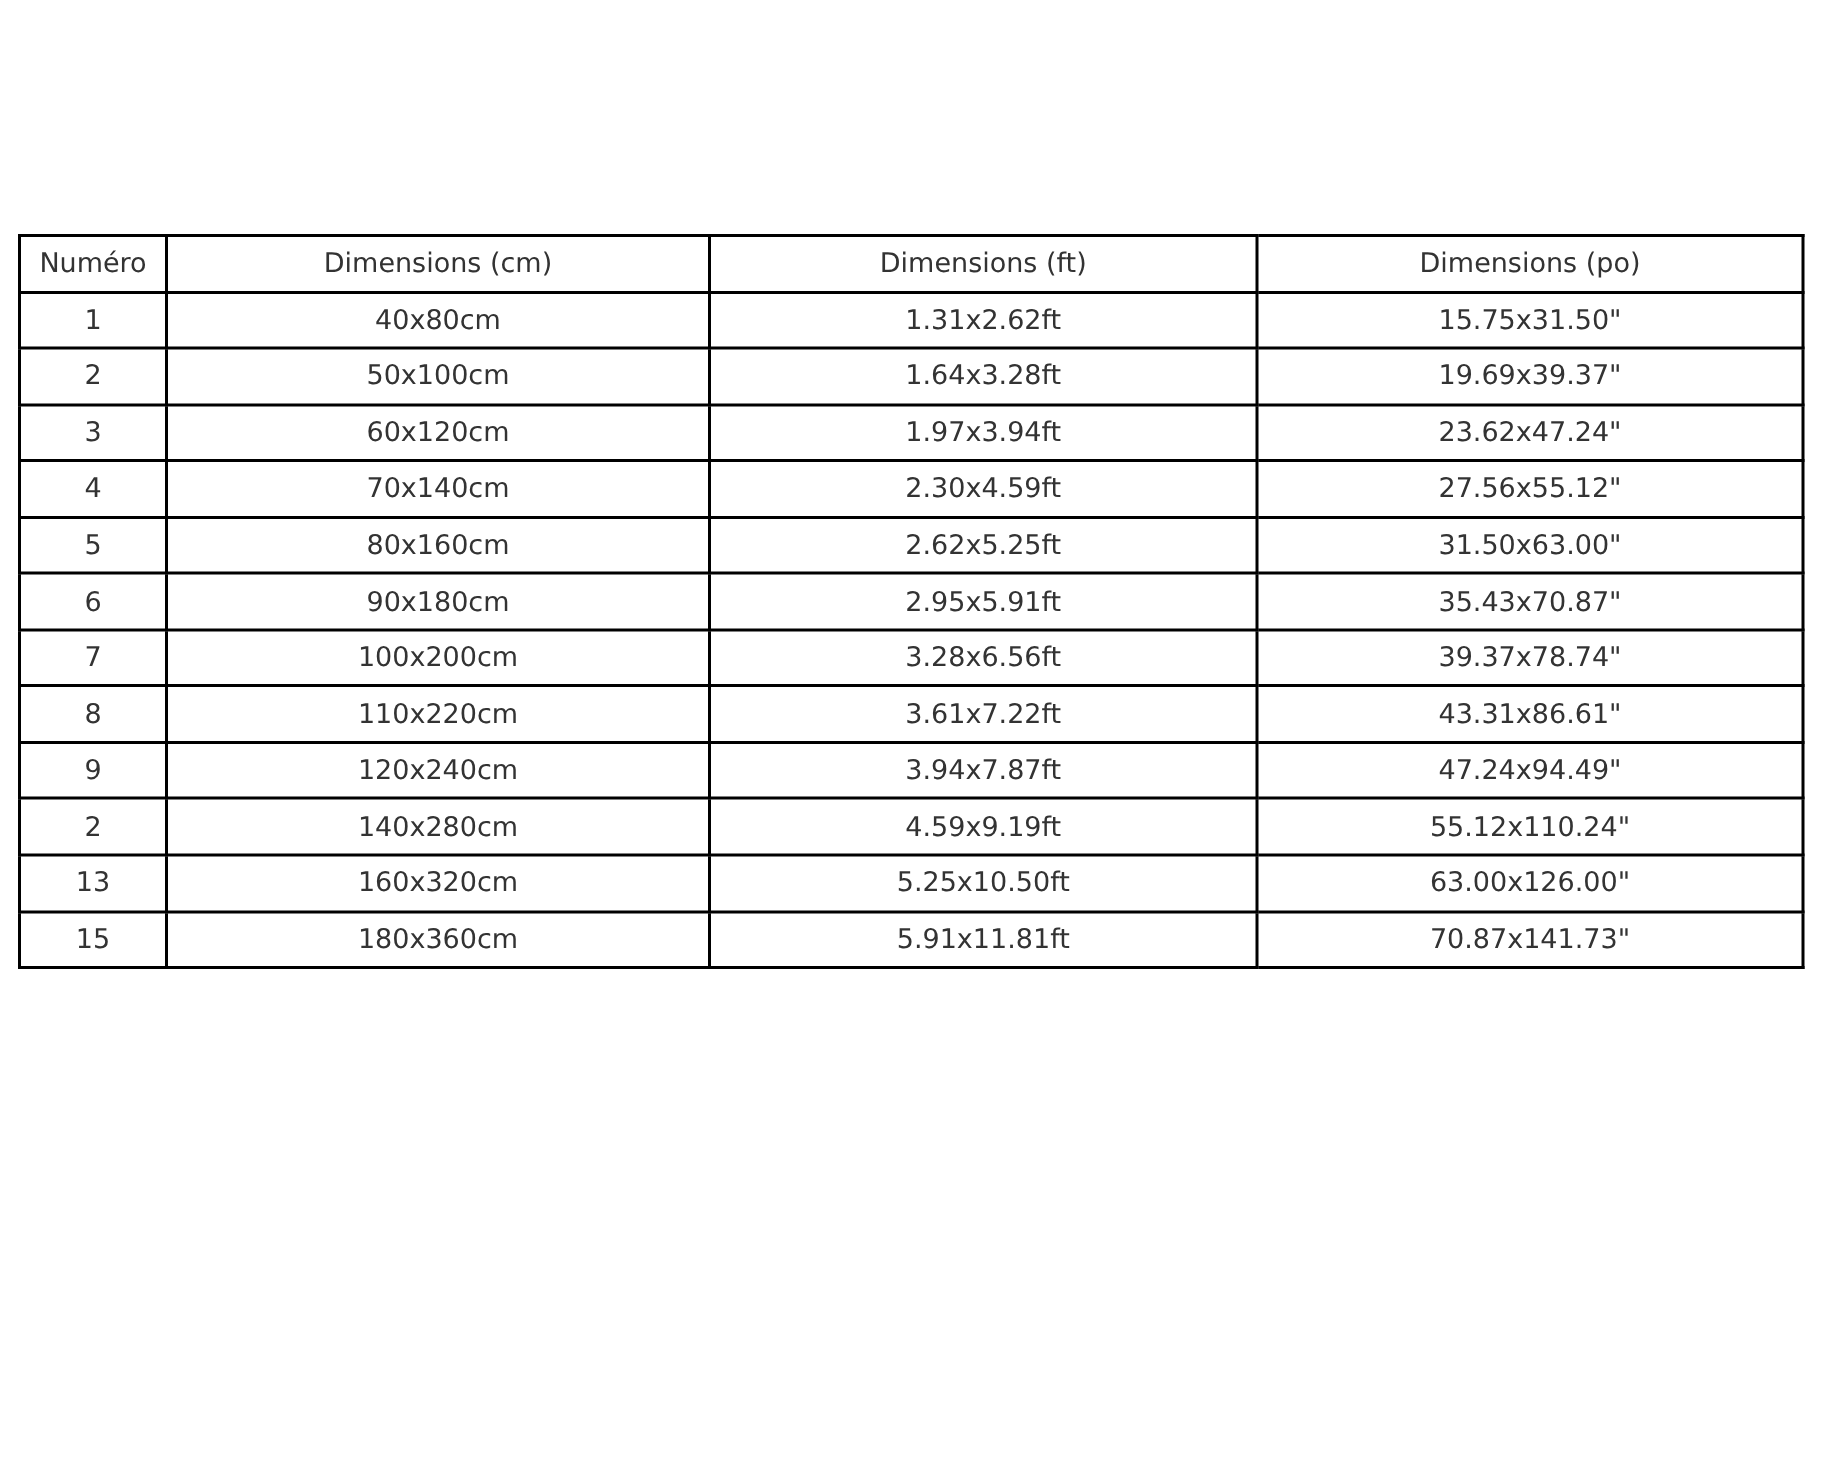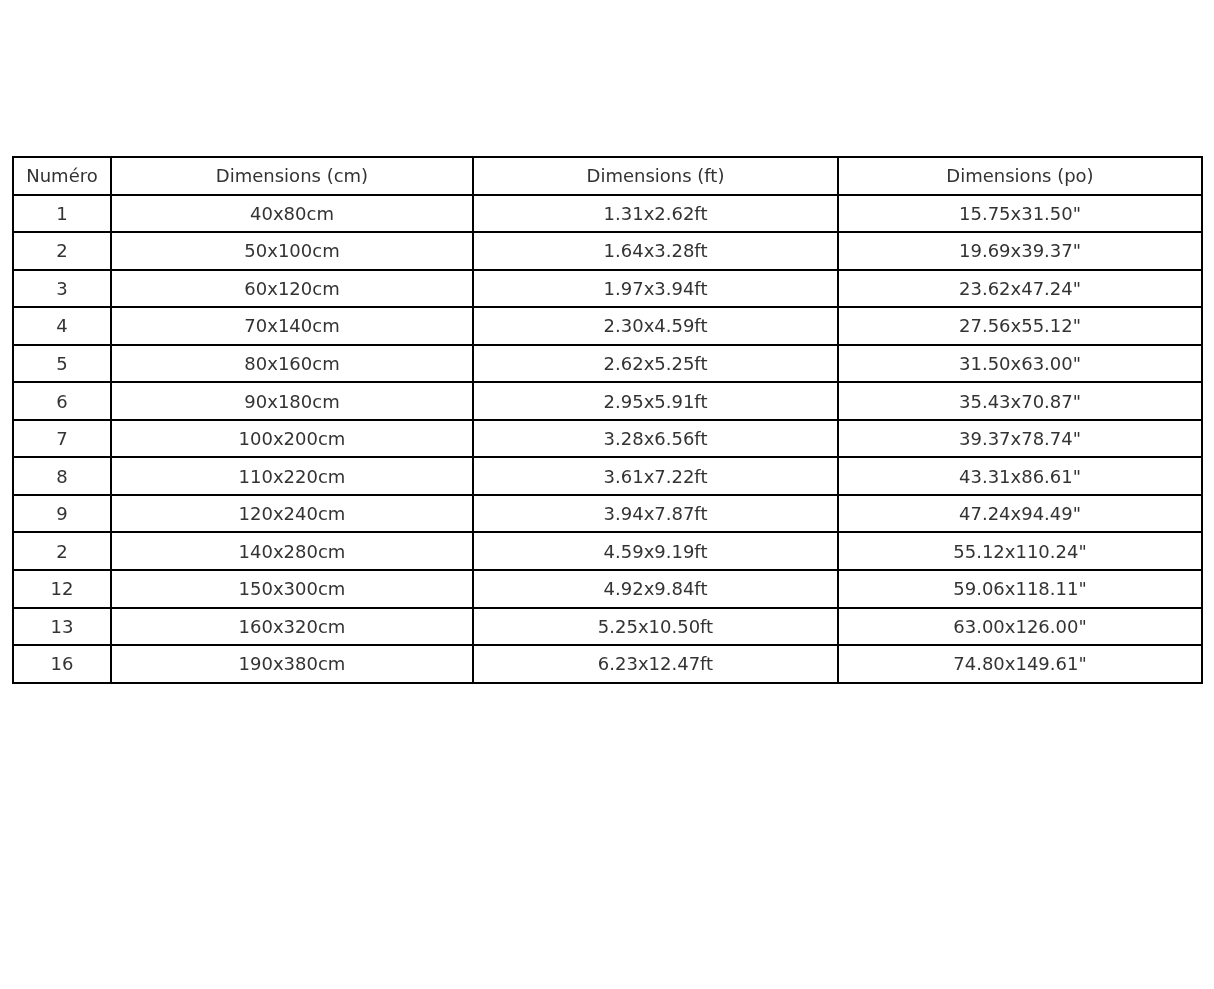--- a/index.html
+++ b/index.html
@@ -116,32 +116,26 @@
           <td>3.94x7.87ft</td>
           <td>47.24x94.49"</td>
         </tr>
         <tr>
           <td>2</td>
           <td>140x280cm</td>
           <td>4.59x9.19ft</td>
           <td>55.12x110.24"</td>
         </tr>
         <tr>
-          <td>12</td>
-          <td>150x300cm</td>
-          <td>4.92x9.84ft</td>
-          <td>59.06x118.11"</td>
-        </tr>
-        <tr>
           <td>13</td>
           <td>160x320cm</td>
           <td>5.25x10.50ft</td>
           <td>63.00x126.00"</td>
         </tr>
         <tr>
-          <td>16</td>
-          <td>190x380cm</td>
-          <td>6.23x12.47ft</td>
-          <td>74.80x149.61"</td>
+          <td>15</td>
+          <td>180x360cm</td>
+          <td>5.91x11.81ft</td>
+          <td>70.87x141.73"</td>
         </tr>
       </tbody>
   </table>
 </div>
 
 </body></html>

